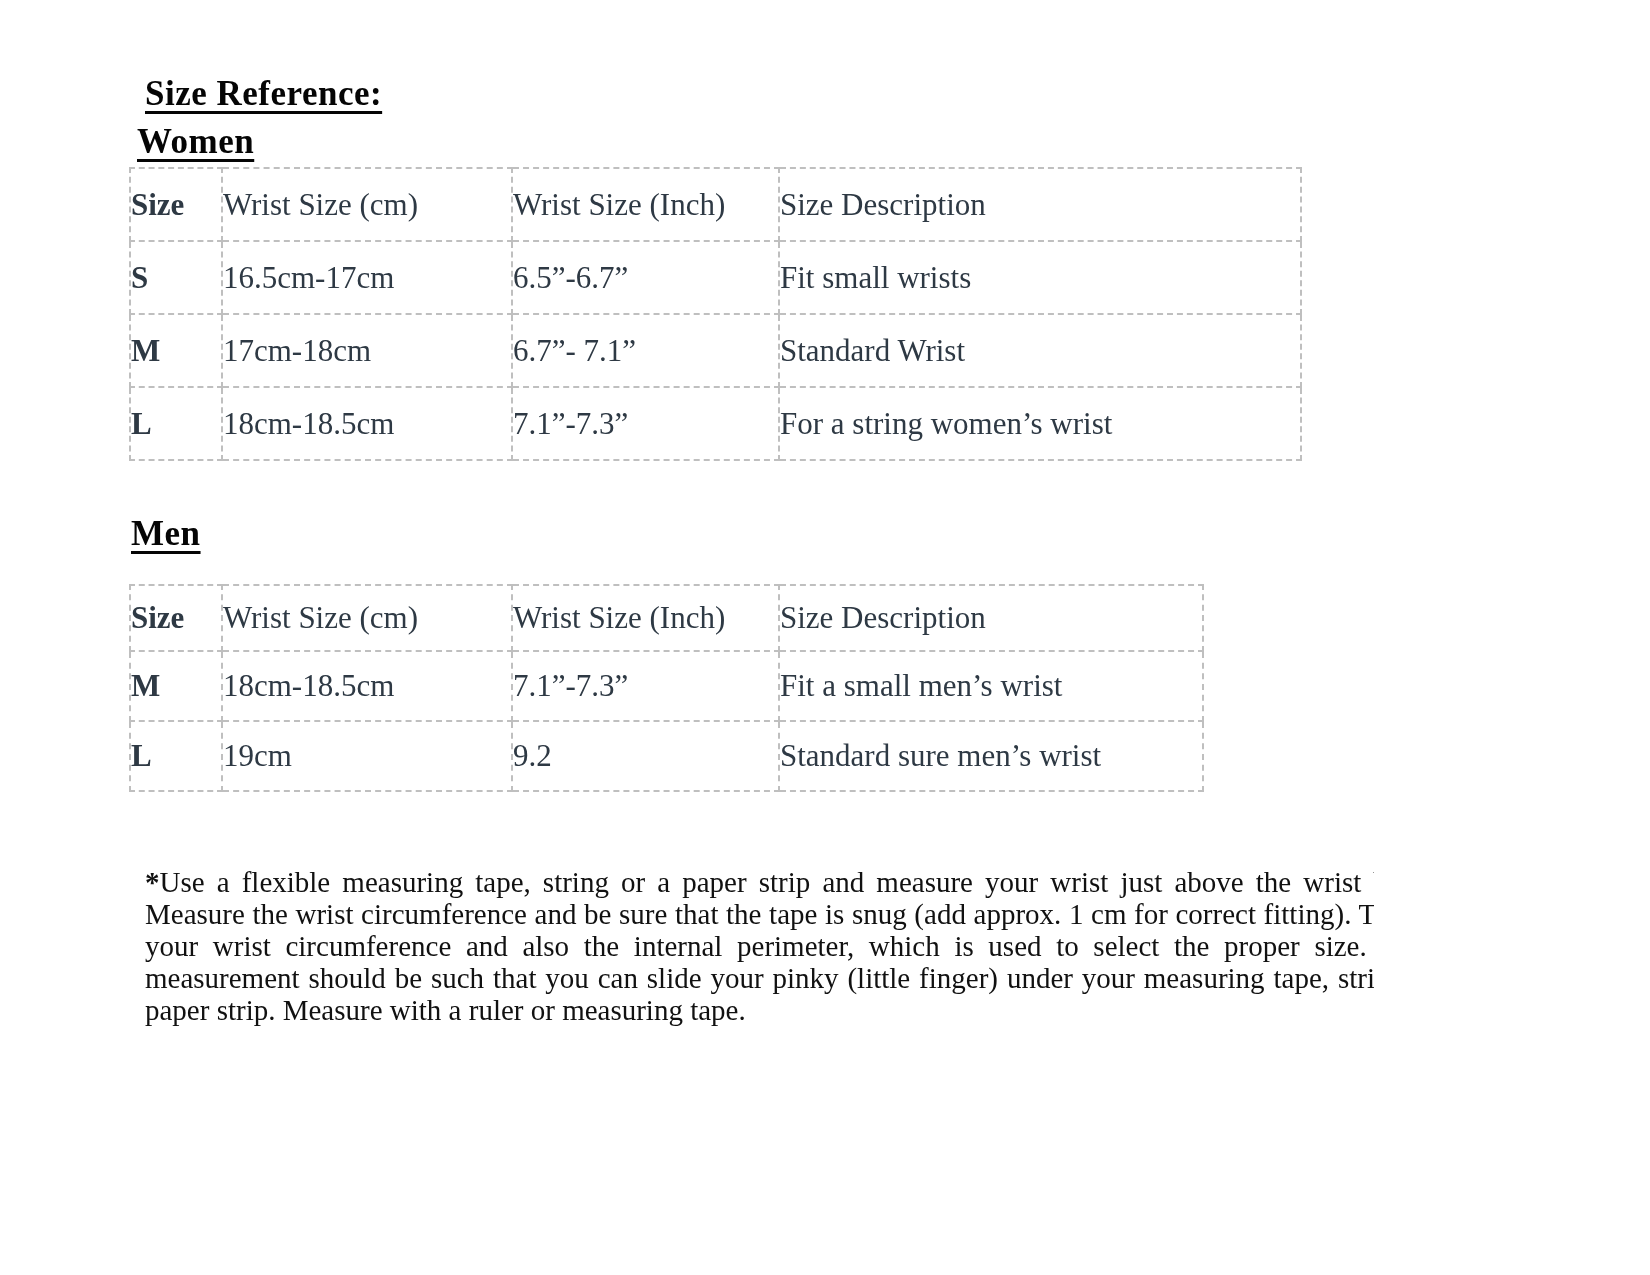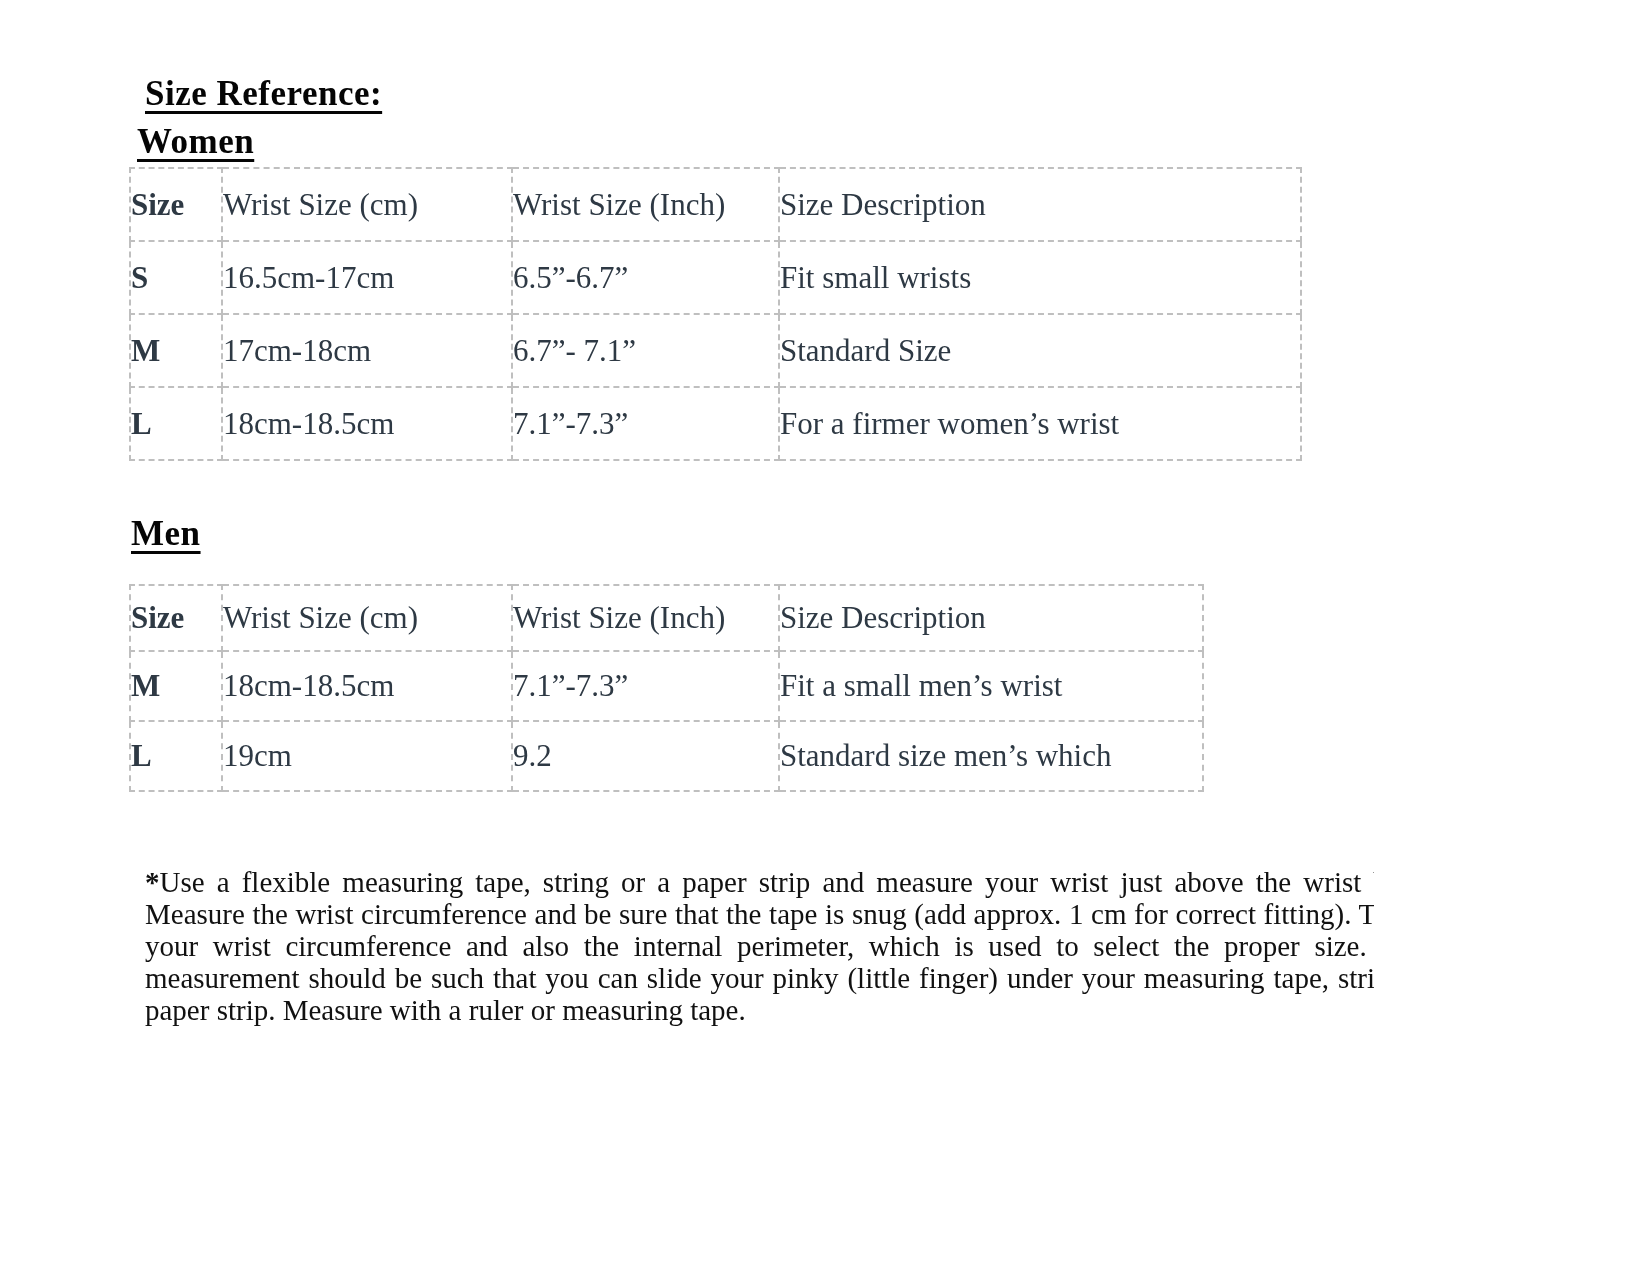--- a/index.html
+++ b/index.html
@@ -89,27 +89,27 @@
       <tr class="data-row">
         <td class="size-col">S</td>
         <td>16.5cm-17cm</td>
         <td>6.5”-6.7”</td>
         <td>Fit small wrists</td>
       </tr>
       <tr class="data-row">
         <td class="size-col">M</td>
         <td>17cm-18cm</td>
         <td>6.7”- 7.1”</td>
-        <td>Standard Size</td>
+        <td>Standard Wrist</td>
       </tr>
       <tr class="data-row">
         <td class="size-col">L</td>
         <td>18cm-18.5cm</td>
         <td>7.1”-7.3”</td>
-        <td>For a firmer women’s wrist</td>
+        <td>For a string women’s wrist</td>
       </tr>
     </tbody>
   </table>
 
   <div class="heading" id="men-heading">Men</div>
 
   <table class="size-table" id="men-table">
     <colgroup>
       <col style="width:92px">
         <col style="width:290px">
@@ -126,20 +126,20 @@
       <tr class="data-row">
         <td class="size-col">M</td>
         <td>18cm-18.5cm</td>
         <td>7.1”-7.3”</td>
         <td>Fit a small men’s wrist</td>
       </tr>
       <tr class="data-row">
         <td class="size-col">L</td>
         <td>19cm</td>
         <td>9.2</td>
-        <td>Standard size men’s which</td>
+        <td>Standard sure men’s wrist</td>
       </tr>
     </tbody>
   </table>
 
   <p class="footnote"><b>*</b><span>Use a flexible measuring tape, string or a paper strip and measure your wrist just above the wrist bone. Measure the wrist circumference and be sure that the tape is snug (add approx. 1 cm for correct fitting). This is your wrist circumference and also the internal perimeter, which is used to select the proper size. Your measurement should be such that you can slide your pinky (little finger) under your measuring tape, string or paper strip. Measure with a ruler or measuring tape.</span></p>
 
 </div>
 
 </body></html>

